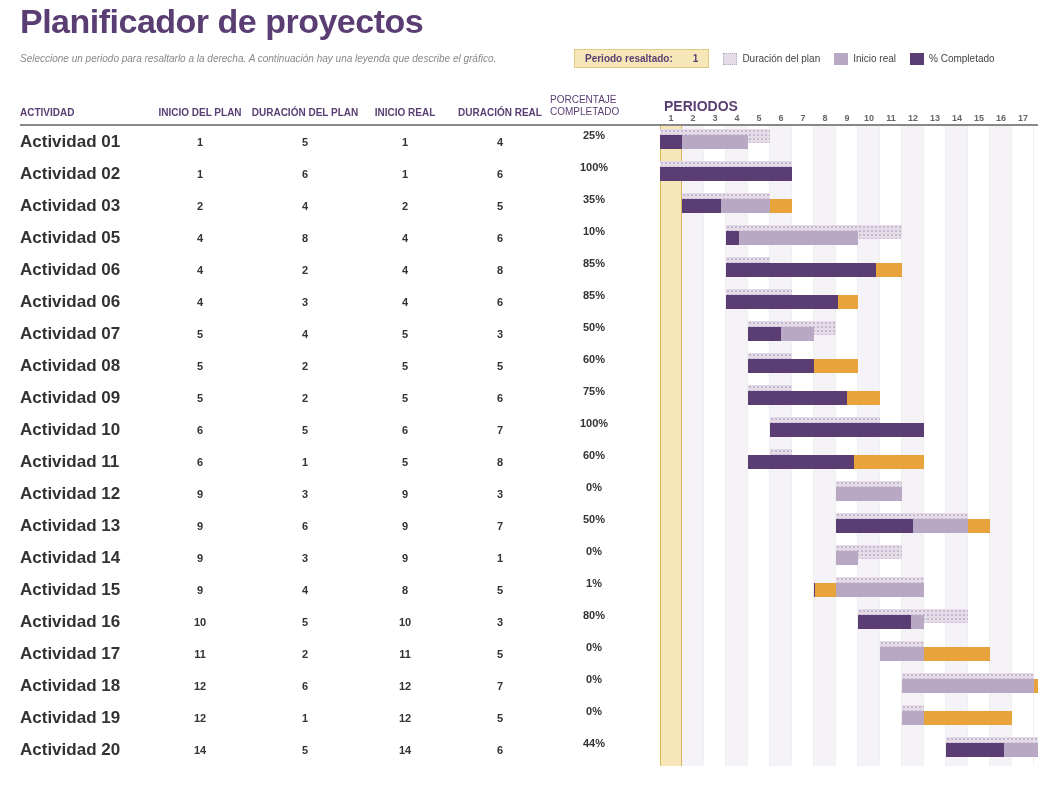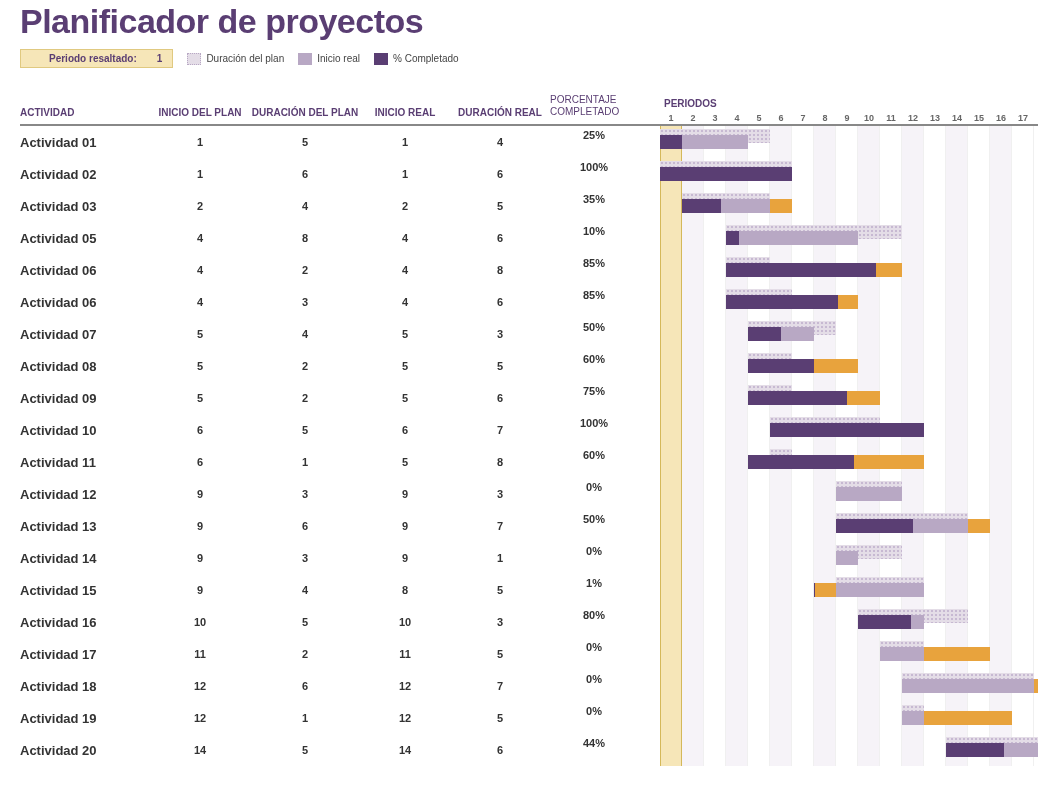--- a/index.html
+++ b/index.html
@@ -35,21 +35,21 @@
   }
   .highlight-box {
     background: #F6E6B8;
     border: 1px solid #E0C980;
     padding: 3px 10px;
     display: flex;
     align-items: center;
     gap: 20px;
     font-size: 10px;
   }
-  .highlight-box .lbl { font-weight: 700; color: #5A3E73; margin-left: 18px; }
+  .highlight-box .lbl { font-weight: 700; color: #5A3E73; }
   .highlight-box .val { font-weight: 700; color: #5A3E73; }
   .legend {
     display: flex;
     align-items: center;
     gap: 14px;
     font-size: 10px;
     color: #444;
   }
   .legend-item { display: flex; align-items: center; gap: 5px; }
   .sw { width: 14px; height: 12px; display: inline-block; }
@@ -80,34 +80,34 @@
   .col-as  { width: 90px;  text-align: center; font-weight: 700; color: #5A3E73; text-transform: uppercase; }
   .col-ad  { width: 100px; text-align: center; font-weight: 700; color: #5A3E73; text-transform: uppercase; }
   .col-pc  { width: 96px;  text-align: left; font-weight: 400; color: #5A3E73; text-transform: uppercase; line-height: 1.2; }
 
   .row {
     display: flex;
     height: 32px;
     align-items: center;
     font-size: 11px;
   }
-  .row .col-act { font-weight: 700; color: #333; text-transform: none; font-size: 13px; }
+  .row .col-act { font-weight: 700; color: #333; text-transform: none; font-size: 17px; }
   .row .col-ps, .row .col-pd, .row .col-as, .row .col-ad { color: #333; text-transform: none; font-size: 11px; }
   .row .col-pc { color: #333; font-weight: 700; text-transform: none; font-size: 11px; padding-right: 8px; text-align: center; position: relative; top: -6px; }
 
   .chart-side {
     flex: 1;
     position: relative;
     padding-right: 10px;
   }
   .periods-label {
     position: absolute;
     top: 20px;
     left: 4px;
-    font-size: 10px;
+    font-size: 14px;
     font-weight: 700;
     color: #5A3E73;
   }
   .period-nums {
     display: flex;
     position: absolute;
     top: 34px;
     left: 0;
     height: 14px;
     align-items: center;
@@ -173,20 +173,21 @@
   }
 </style>
 </head>
 <body>
 
 <div class="header">
   <div class="title">Planificador de proyectos</div>
 </div>
 
 <div class="subheader">
+  <div class="hint">Seleccione un periodo para resaltarlo a la derecha. A continuación hay una leyenda que describe el gráfico.</div>
   <div class="highlight-box">
     <span class="lbl">Periodo resaltado:</span>
     <span class="val">1</span>
   </div>
   <div class="legend">
     <div class="legend-item">
       <span class="sw sw-plan"></span>
       <span>Duración del plan</span>
     </div>
     <div class="legend-item">

